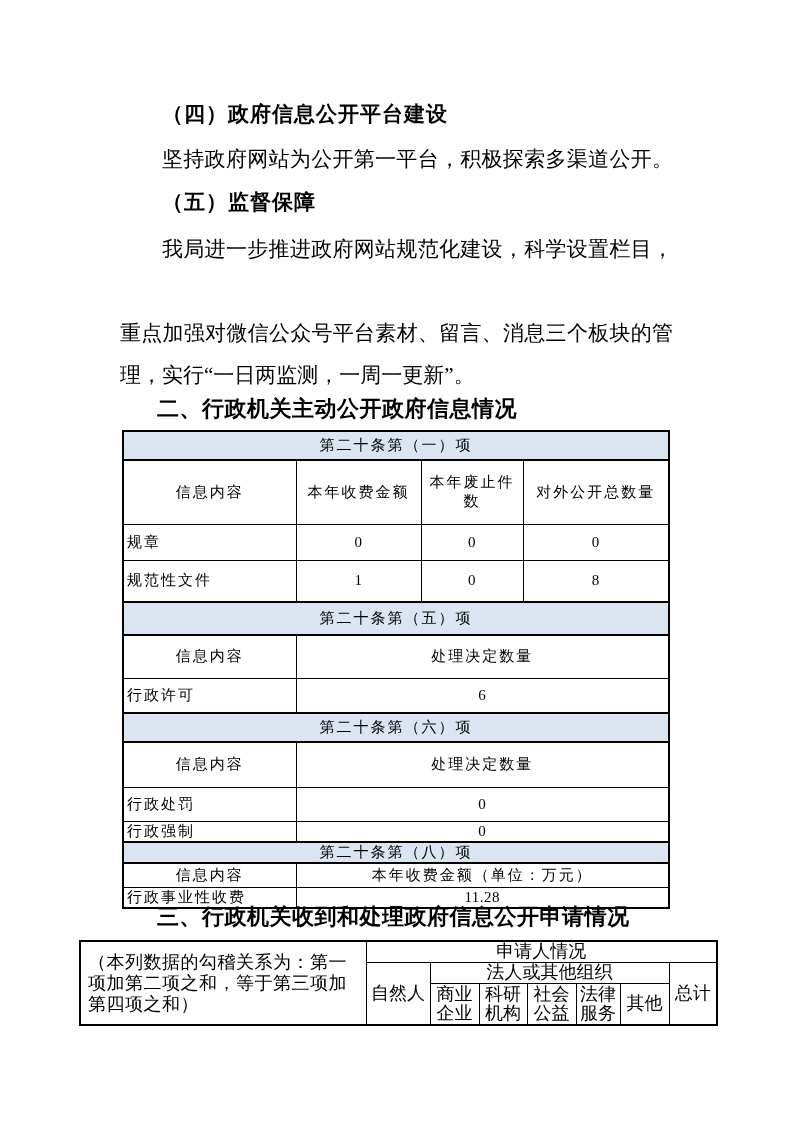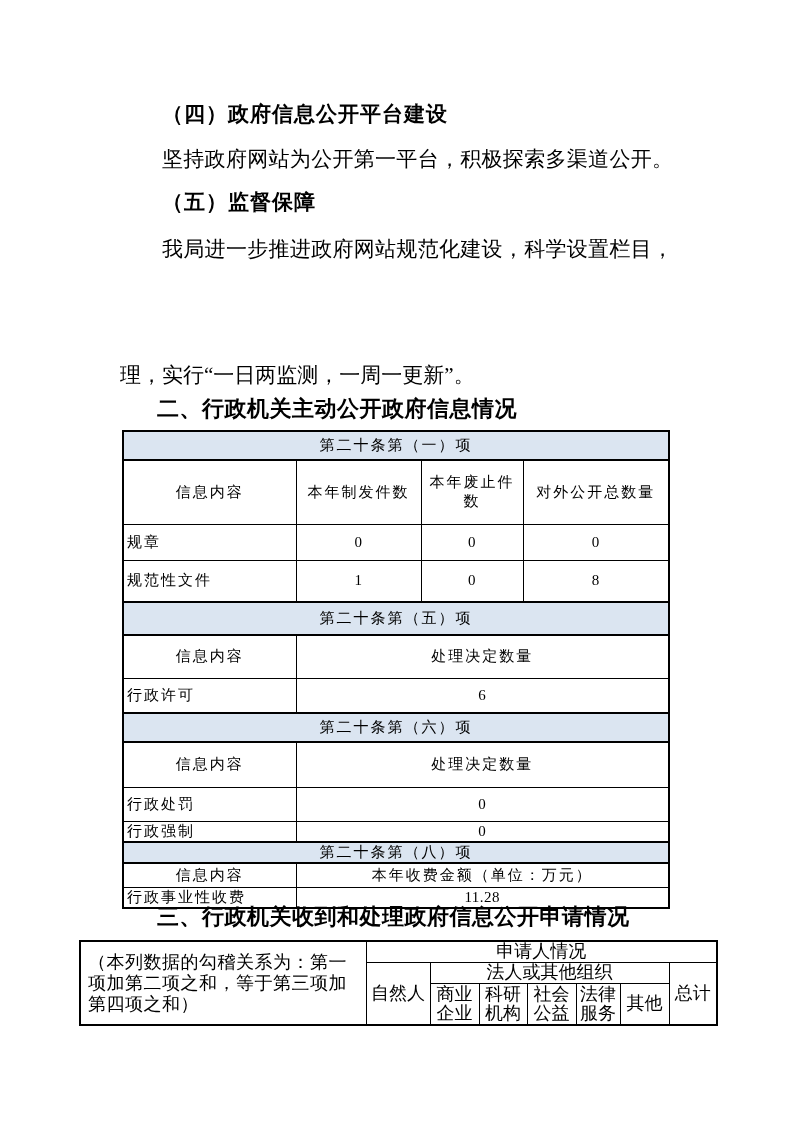--- a/index.html
+++ b/index.html
@@ -73,38 +73,39 @@
 
 <div class="page">
 
   <div class="abs serif-heading" style="top:100px">（四）政府信息公开平台建设</div>
 
   <div class="abs body-line firstline" style="top:146px">坚持政府网站为公开第一平台，积极探索多渠道公开。</div>
 
   <div class="abs serif-heading" style="top:188px">（五）监督保障</div>
 
   <div class="abs body-line firstline" style="top:236px">我局进一步推进政府网站规范化建设，科学设置栏目，</div>
+  <div class="abs body-line" style="top:320px">重点加强对微信公众号平台素材、留言、消息三个板块的管</div>
   <div class="abs body-line lastline" style="top:362px">理，实行“一日两监测，一周一更新”。</div>
 
   <div class="abs sans-heading" style="top:394px">二、行政机关主动公开政府信息情况</div>
 
   <table class="abs" id="active-table">
     <colgroup>
         <col style="width:173px">
         <col style="width:125px">
         <col style="width:102px">
         <col style="width:146px">
       </colgroup>
     <tbody>
         <tr style="height:29px">
       <td class="band" colspan="4">第二十条第（一）项</td>
     </tr>
     <tr style="height:64px">
       <td class="hdr">信息内容</td>
-      <td class="hdr">本年制发件数</td>
+      <td class="hdr">本年收费金额</td>
       <td class="hdr">本年废止件数</td>
       <td class="hdr">对外公开总数量</td>
     </tr>
     <tr style="height:36px">
       <td class="lab">规章</td>
       <td class="val">0</td>
       <td class="val">0</td>
       <td class="val">0</td>
     </tr>
     <tr style="height:42px">

